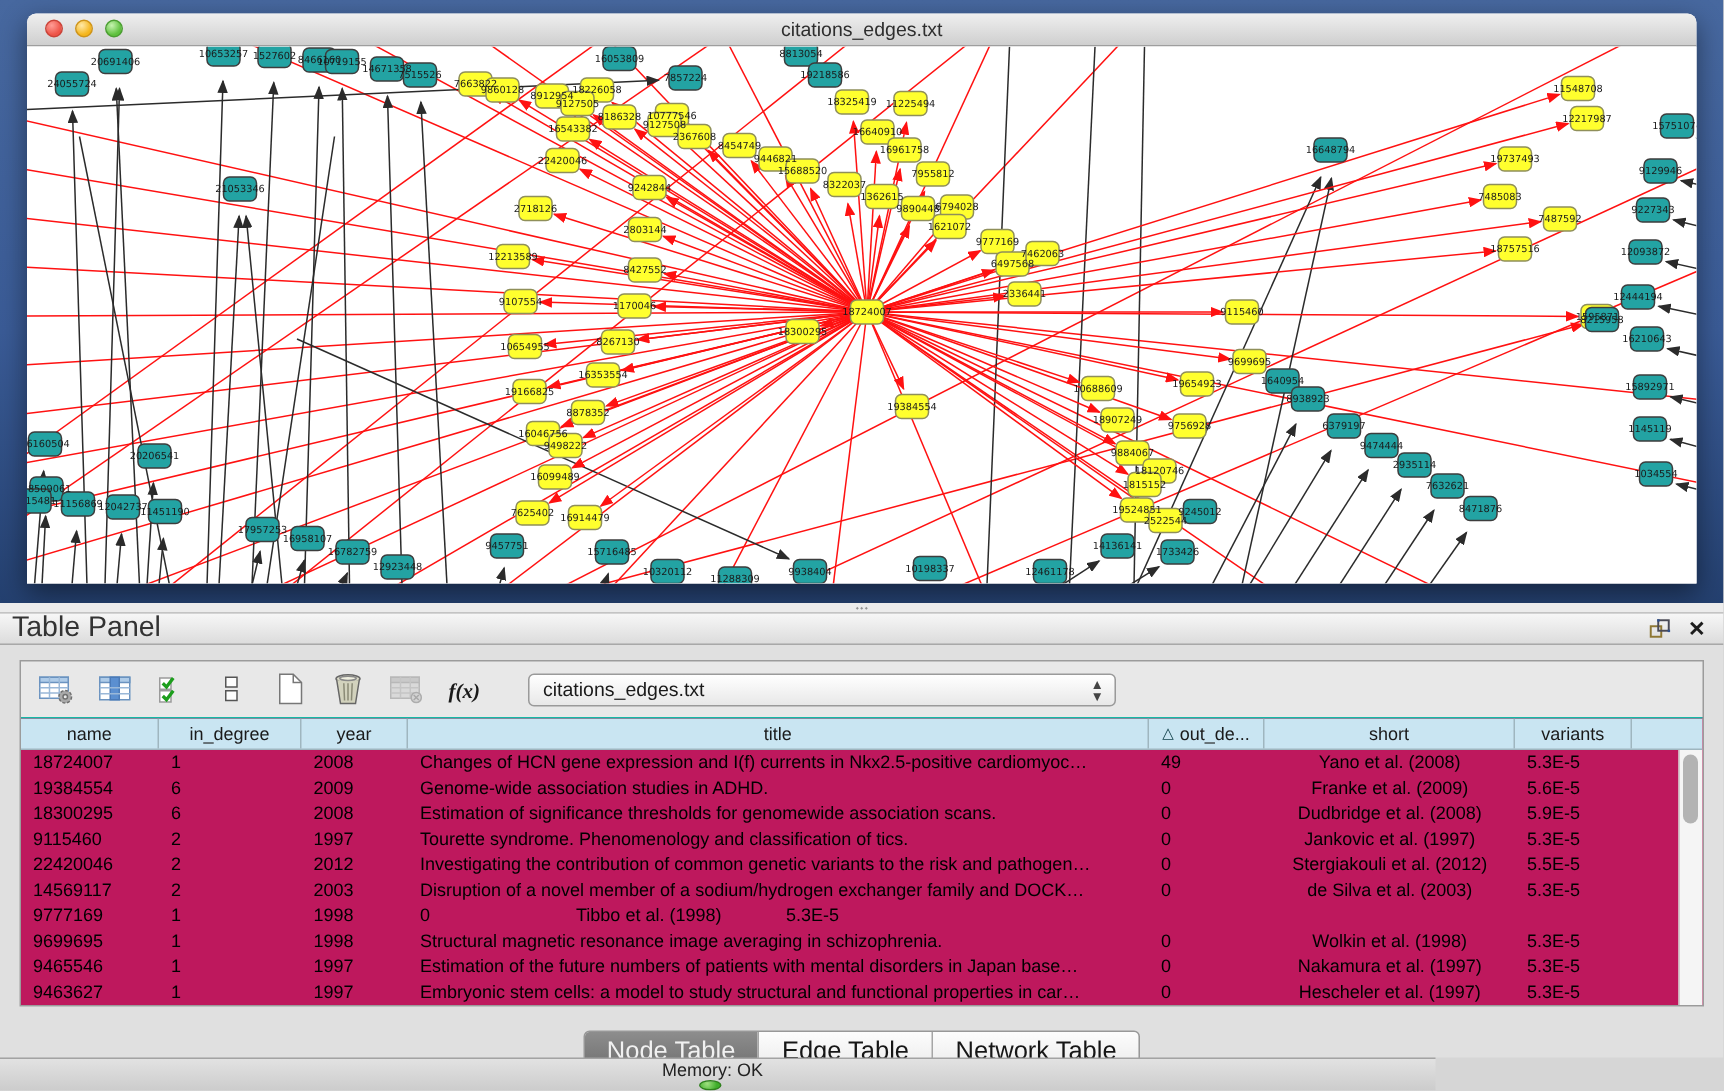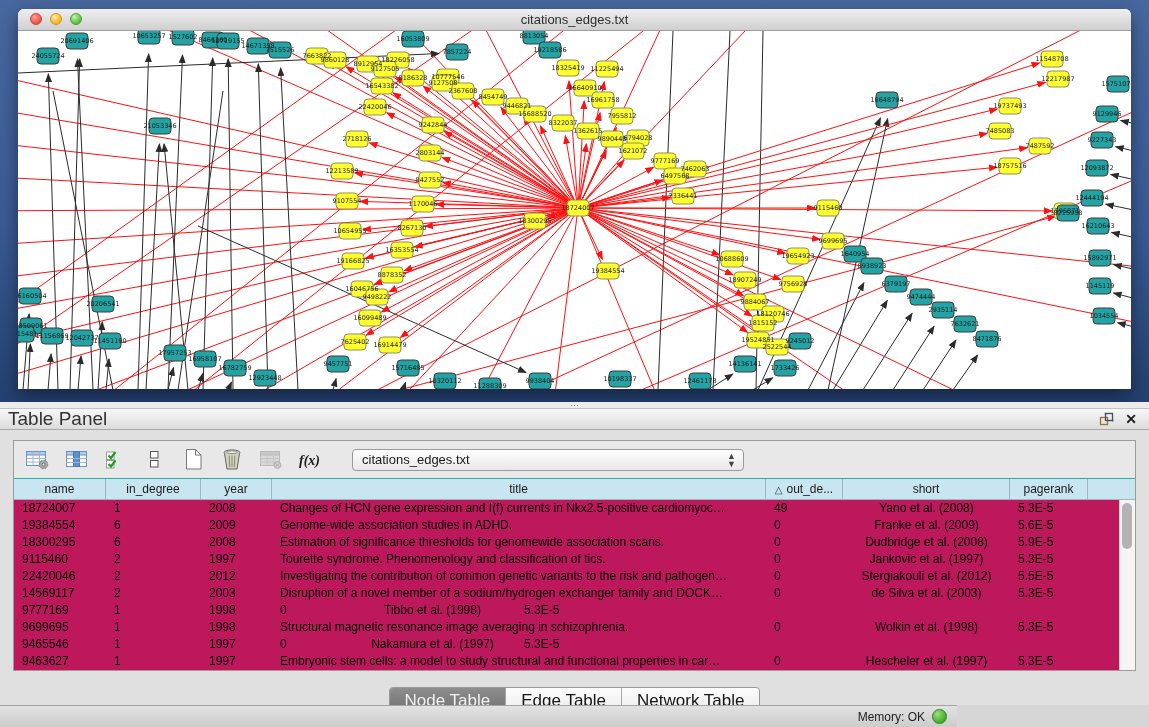--- a/index.html
+++ b/index.html
@@ -66,21 +66,21 @@
   
   .tabs-row{position:absolute;left:0;top:246px;width:1121px;display:flex;justify-content:center;}
   .tabbar{display:inline-flex;border:1px solid #989898;border-radius:4px;overflow:hidden;
           background:linear-gradient(180deg,#fdfdfd,#e9e9e9);}
   .tabseg{font-size:17px;padding:3px 15px 4px;color:#161616;white-space:nowrap;}
   .tabseg + .tabseg{border-left:1px solid #a6a6a6;}
   .tabseg.sel{background:linear-gradient(180deg,#8d8d8d,#6e6e6e);color:#f1f1f1;}
   
   .statusbar{position:absolute;left:0;top:705px;width:957px;height:22px;
              background:linear-gradient(180deg,#e2e2e2,#cccccc);border-top:1px solid #a3a3a3;
-             box-sizing:border-box;display:flex;align-items:center;justify-content:flex-end;}
+             box-sizing:border-box;display:flex;align-items:center;justify-content:flex-end;flex-direction:column;}
   .statusbar .mem{font-size:12px;color:#222;margin-right:7px;}
   .memdot{width:13px;height:13px;border-radius:50%;margin-right:10px;
           background:radial-gradient(circle at 35% 30%,#9fe07f,#3fae2a 70%);border:1px solid #2f801d;}
 </style>
 </head>
 <body>
 
 <div class="desktop">
   <div class="net-window">
     <div class="titlebar">
@@ -596,21 +596,21 @@
               <span>title</span>
             </div>
             <div class="hcell c4">
               <span class="sortmark">△</span>
               <span>out_de...</span>
             </div>
             <div class="hcell c5">
               <span>short</span>
             </div>
             <div class="hcell c6">
-              <span>pagerank</span>
+              <span>variants</span>
             </div>
             <div class="hcell cf" style="border-right: none;"></div>
           </div>
         <div class="rows">
             <div class="drow">
               <div class="dcell c0">18724007</div>
               <div class="dcell c1">1</div>
               <div class="dcell c2">2008</div>
               <div class="dcell c3">Changes of HCN gene expression and I(f) currents in Nkx2.5-positive cardiomyoc…</div>
               <div class="dcell c4">49</div>
@@ -676,20 +676,21 @@
               <div class="dcell c2">1998</div>
               <div class="dcell c3">Structural magnetic resonance image averaging in schizophrenia.</div>
               <div class="dcell c4">0</div>
               <div class="dcell c5 center">Wolkin et al. (1998)</div>
               <div class="dcell c6">5.3E-5</div>
             </div>
             <div class="drow">
               <div class="dcell c0">9465546</div>
               <div class="dcell c1">1</div>
               <div class="dcell c2">1997</div>
+              <div class="dcell c3">Estimation of the future numbers of patients with mental disorders in Japan base…</div>
               <div class="dcell c4">0</div>
               <div class="dcell c5 center">Nakamura et al. (1997)</div>
               <div class="dcell c6">5.3E-5</div>
             </div>
             <div class="drow">
               <div class="dcell c0">9463627</div>
               <div class="dcell c1">1</div>
               <div class="dcell c2">1997</div>
               <div class="dcell c3">Embryonic stem cells: a model to study structural and functional properties in car…</div>
               <div class="dcell c4">0</div>

